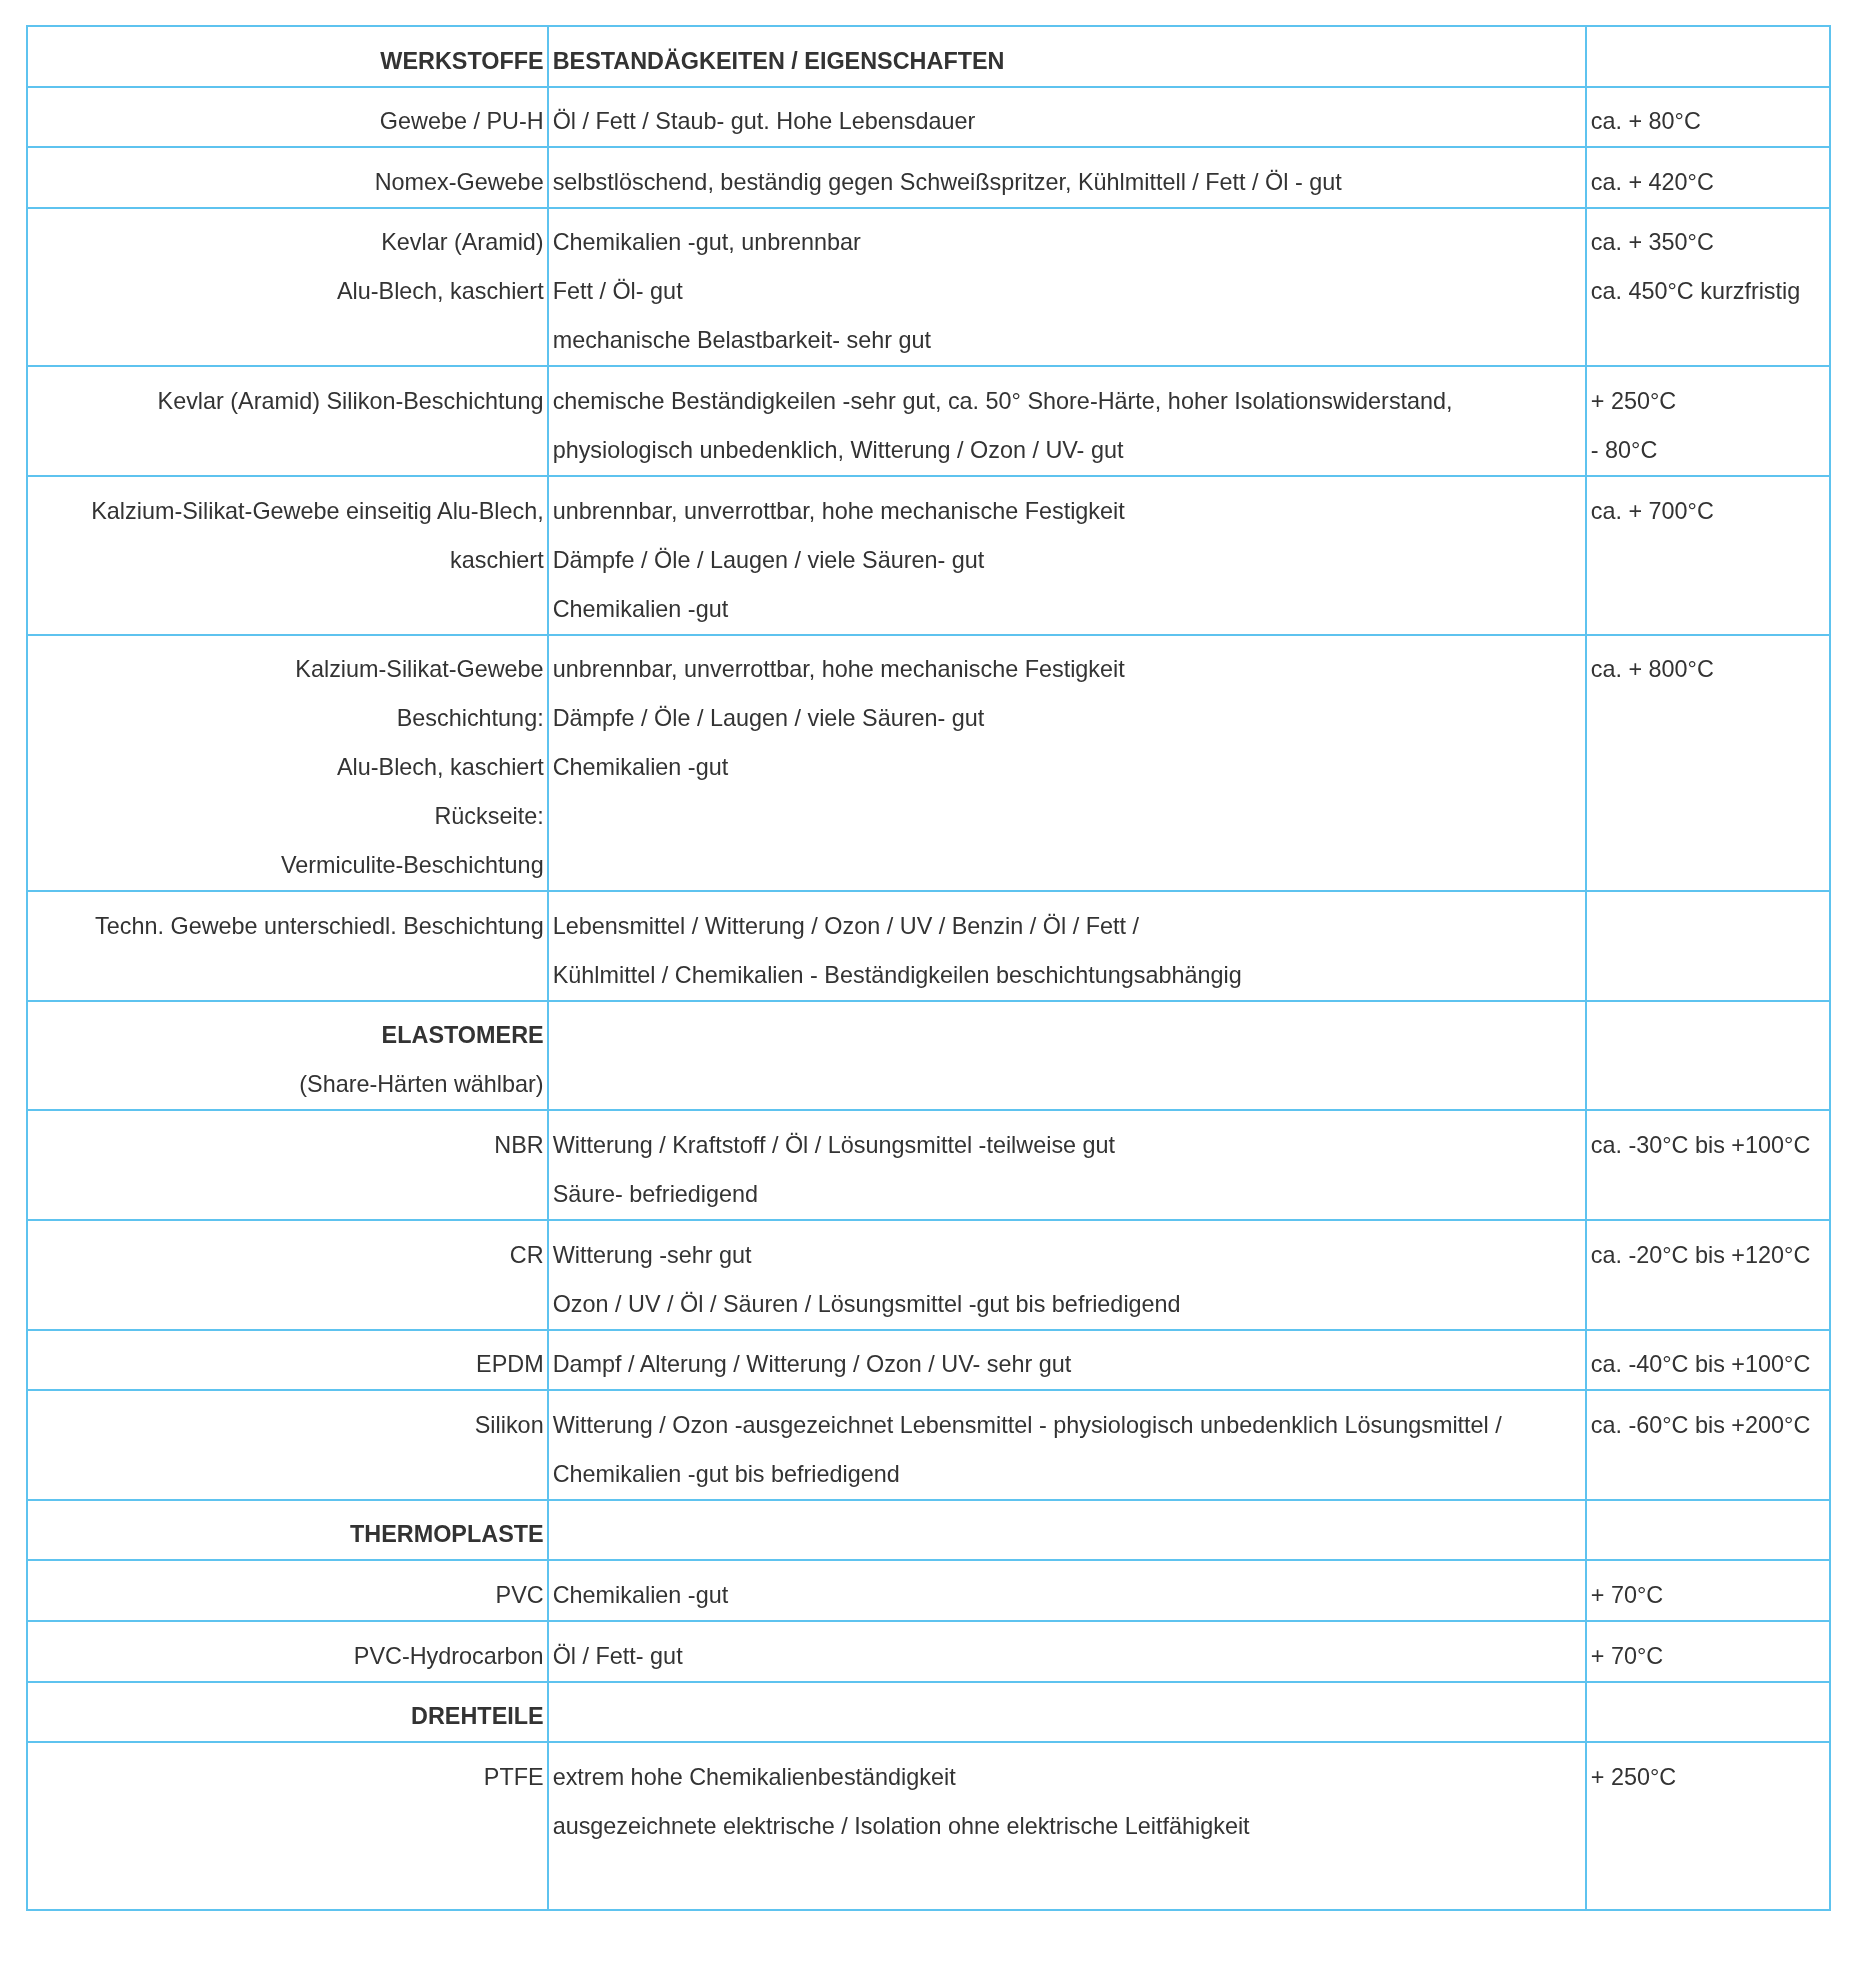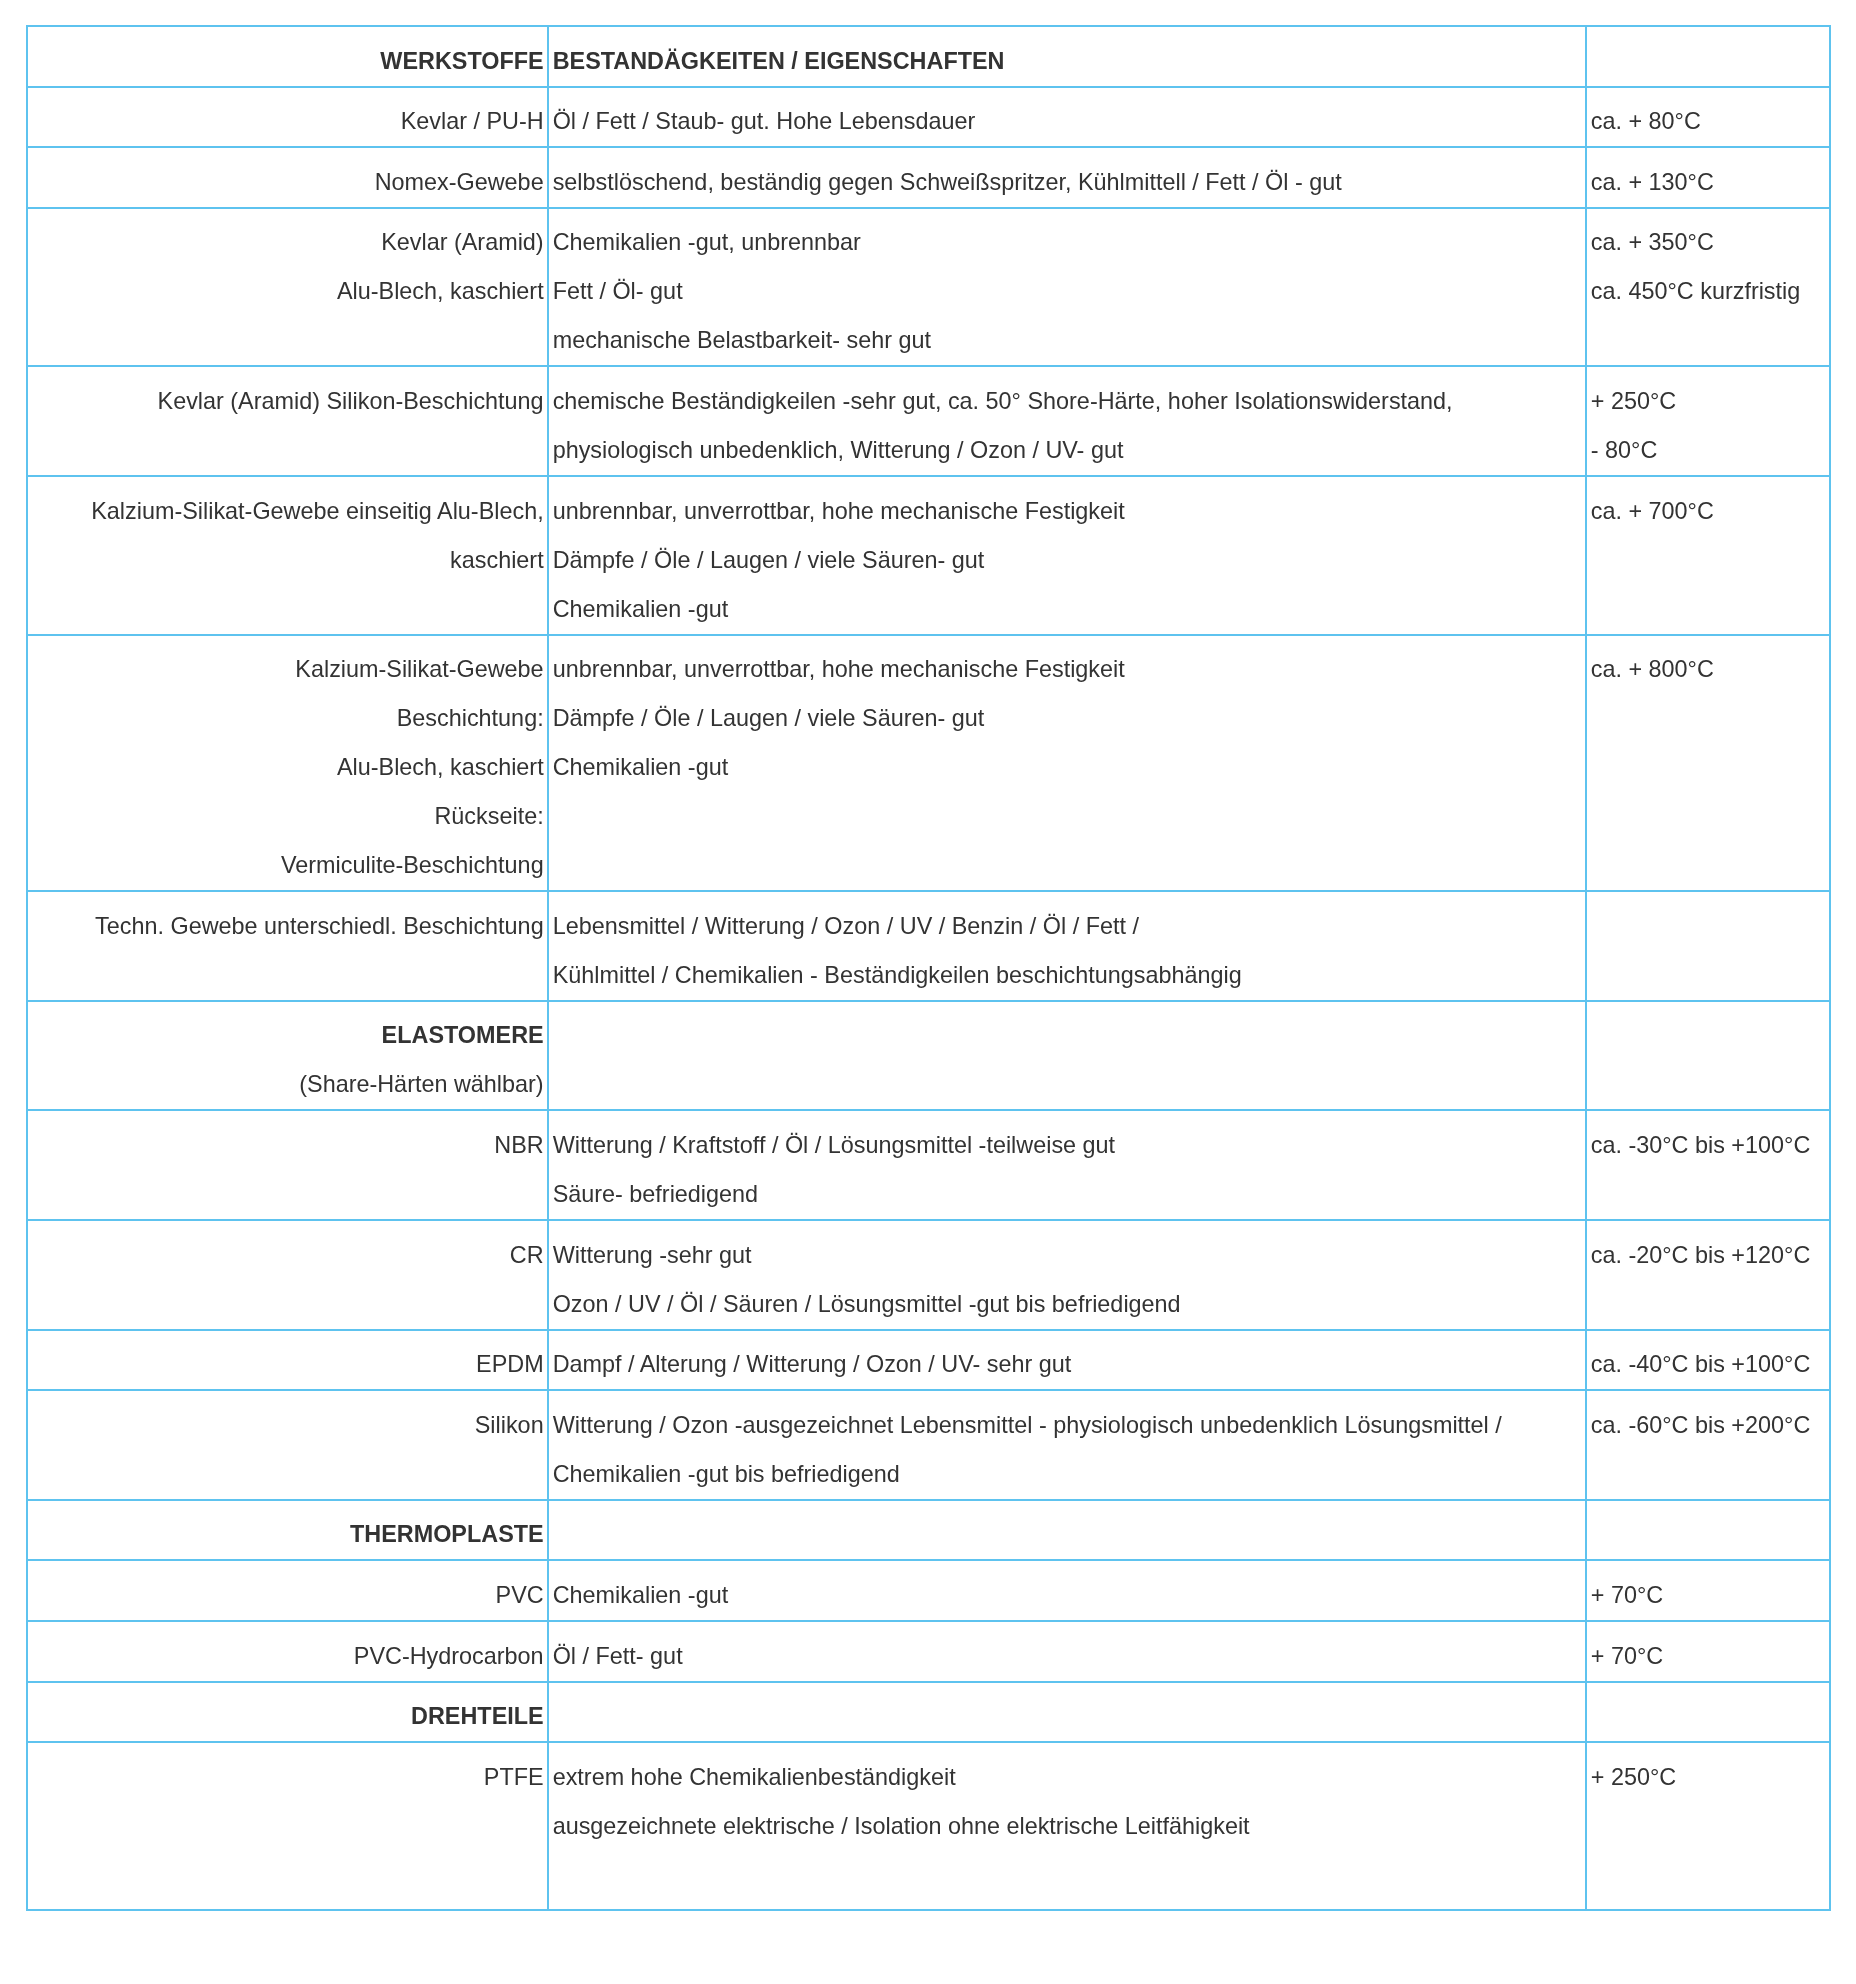--- a/index.html
+++ b/index.html
@@ -40,38 +40,38 @@
           <span class="ln">BESTANDÄGKEITEN / EIGENSCHAFTEN</span>
         </td>
       <td class="c3 b">
           <span class="ln"></span>
         </td>
     </tr>
 
 
     <tr class="dr" style="height:54px">
         <td class="c1">
-          <span class="ln">Kevlar / PU-H</span>
+          <span class="ln">Gewebe / PU-H</span>
         </td>
         <td class="c2">
           <span class="ln">Öl / Fett / Staub- gut. Hohe Lebensdauer</span>
         </td>
         <td class="c3">
           <span class="ln">ca. + 80°C</span>
         </td>
       </tr>
     <tr class="dr" style="height:54px">
         <td class="c1">
           <span class="ln">Nomex-Gewebe</span>
         </td>
         <td class="c2">
           <span class="ln">selbstlöschend, beständig gegen Schweißspritzer, Kühlmittell / Fett / Öl - gut</span>
         </td>
         <td class="c3">
-          <span class="ln">ca. + 130°C</span>
+          <span class="ln">ca. + 420°C</span>
         </td>
       </tr>
     <tr class="dr" style="height:152px">
         <td class="c1">
           <span class="ln">Kevlar (Aramid)</span>
           <span class="ln">Alu-Blech, kaschiert</span>
         </td>
         <td class="c2">
           <span class="ln">Chemikalien -gut, unbrennbar</span>
           <span class="ln">Fett / Öl- gut</span>

